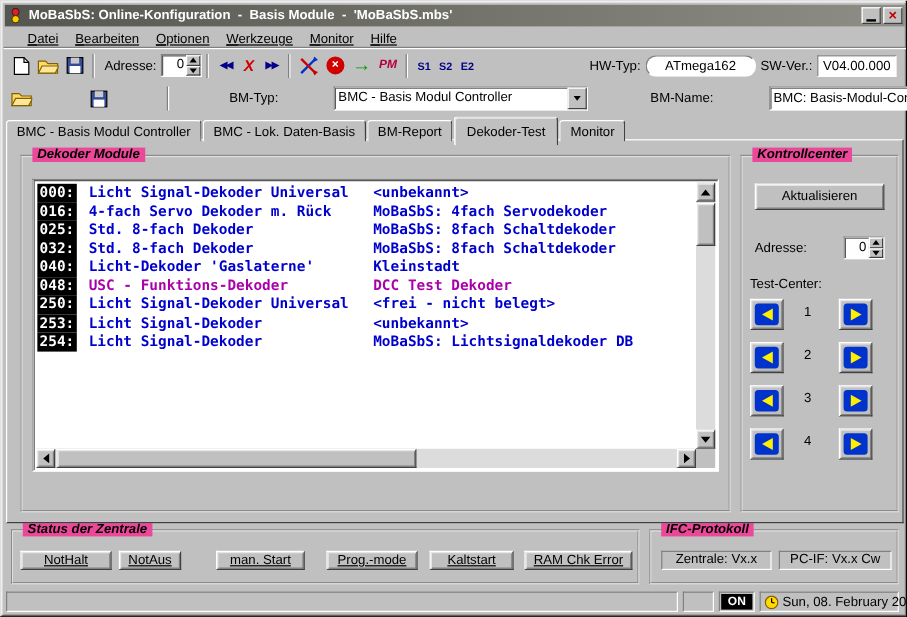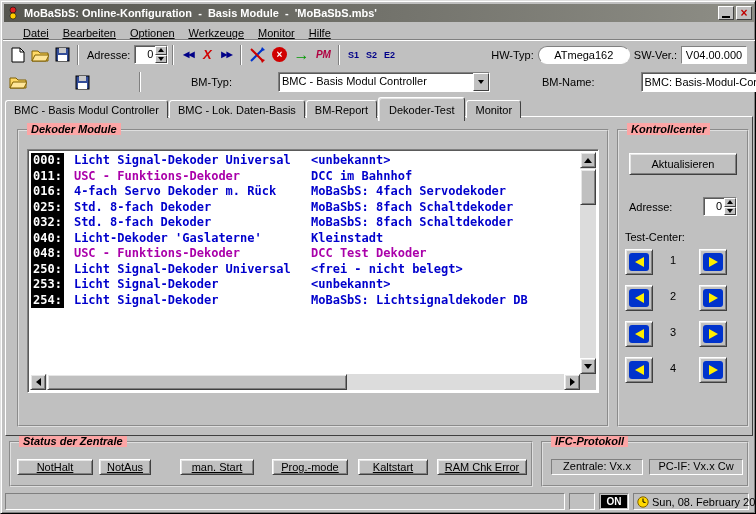--- a/index.html
+++ b/index.html
@@ -65,21 +65,21 @@
   .tab { height:18px; padding:0 8px; display:flex; align-items:center; background:#c0c0c0;
     border:1px solid; border-color:#fff #404040 #c0c0c0 #fff; border-bottom:none;
     border-radius:3px 3px 0 0; margin-right:1px; white-space:nowrap; }
   .tab.c-active { height:24px; position:relative; top:3px; z-index:6; padding:0 10px;
     box-shadow: inset 1px 1px 0 #e6e6e6; }
   .panel { position:absolute; left:4px; top:115px; width:748px; height:320px; background:#c0c0c0;
     border:1px solid; border-color:#fff #404040 #404040 #fff; z-index:1; }
 
   
   .group { position:absolute; border:2px groove #dfdfdf; }
-  .group-title { position:absolute; top:-8px; left:8px; background:#fca5a5; padding:0 4px;
+  .group-title { position:absolute; top:-8px; left:8px; background:#ec4899; padding:0 4px;
     font-weight:bold; font-style:italic; white-space:nowrap; }
 
   
   .listbox { position:absolute; left:26px; top:148px; width:572px; height:244px; background:#fff;
     border:1px solid; border-color:#808080 #fff #fff #808080; box-shadow: inset 1px 1px 0 #5a5a5a; z-index:2; }
   .listrows { position:absolute; left:3px; top:3px; right:19px; bottom:19px; overflow:hidden;
     font-family:"DejaVu Sans Mono", monospace; font-size:12px; font-weight:bold; }
   .lrow { position:relative; height:15.5px; line-height:15.5px; white-space:nowrap; }
   .addr { display:inline-block; background:#000; color:#fff; padding:0 2px; }
   .dname { margin-left:10px; }
@@ -285,23 +285,20 @@
   <div class="group" style="left:16px; top:128px; width:592px; height:298px; z-index:2;">
     <span class="group-title">Dekoder Module</span>
   </div>
 
   <div class="listbox">
     <div class="listrows">
       <div class="lrow">
         <span class="addr">000:</span><span class="dname c-blue">Licht Signal-Dekoder Universal</span><span class="dinfo c-blue">&lt;unbekannt&gt;</span>
       </div>
       <div class="lrow">
-        <span class="addr">011:</span><span class="dname c-purple">USC - Funktions-Dekoder</span><span class="dinfo c-blue">DCC im Bahnhof</span>
-      </div>
-      <div class="lrow">
         <span class="addr">016:</span><span class="dname c-blue">4-fach Servo Dekoder m. Rück</span><span class="dinfo c-blue">MoBaSbS: 4fach Servodekoder</span>
       </div>
       <div class="lrow">
         <span class="addr">025:</span><span class="dname c-blue">Std. 8-fach Dekoder</span><span class="dinfo c-blue">MoBaSbS: 8fach Schaltdekoder</span>
       </div>
       <div class="lrow">
         <span class="addr">032:</span><span class="dname c-blue">Std. 8-fach Dekoder</span><span class="dinfo c-blue">MoBaSbS: 8fach Schaltdekoder</span>
       </div>
       <div class="lrow">
         <span class="addr">040:</span><span class="dname c-blue">Licht-Dekoder 'Gaslaterne'</span><span class="dinfo c-blue">Kleinstadt</span>

